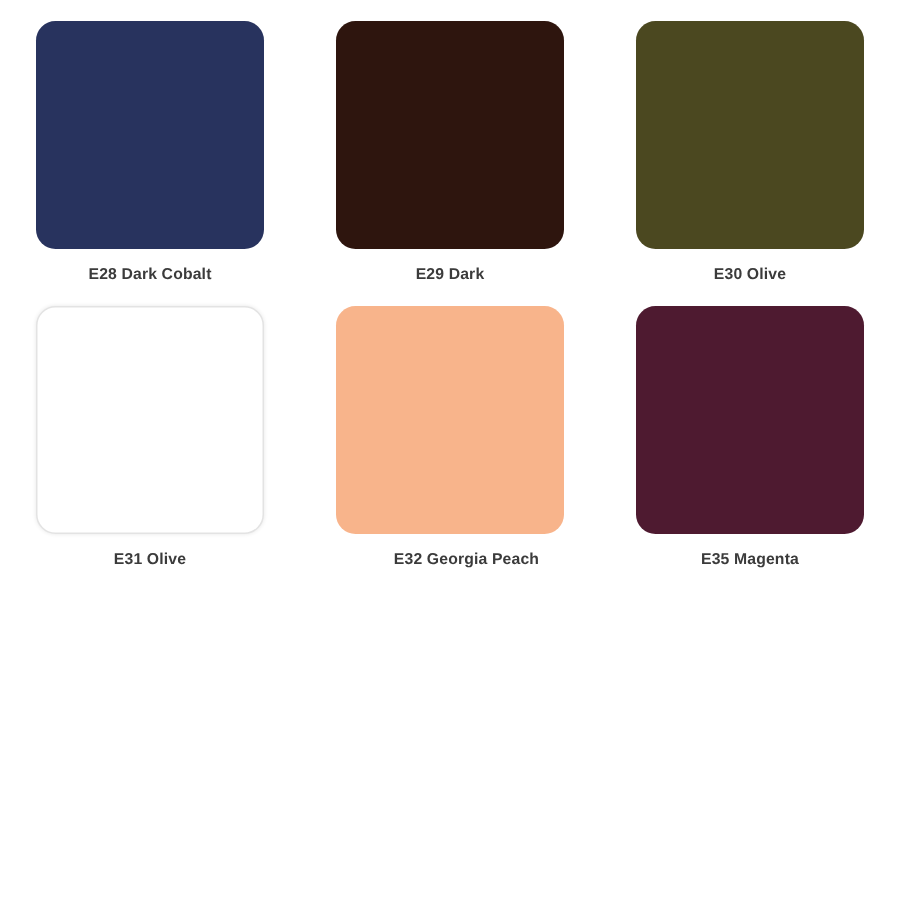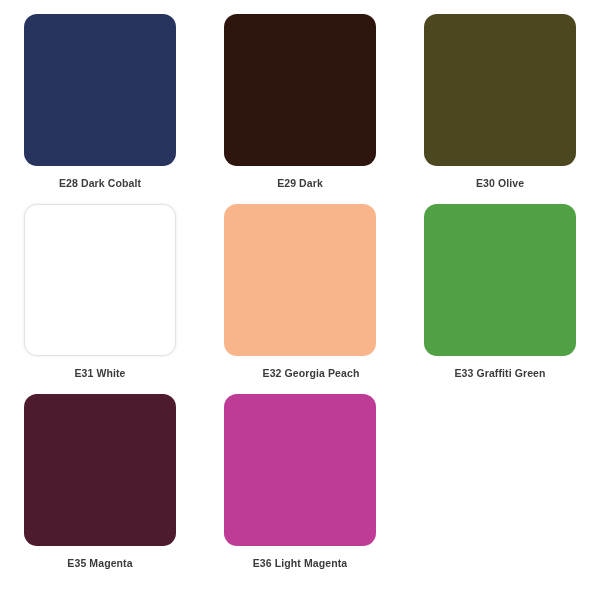--- a/index.html
+++ b/index.html
@@ -64,31 +64,23 @@
     <div class="swatch-cell">
       <div class="swatch-chip" style="background: rgb(46, 21, 14);"></div>
       <div class="swatch-label" style="color: rgb(59, 59, 59);">E29 Dark</div>
     </div>
     <div class="swatch-cell">
       <div class="swatch-chip" style="background: rgb(75, 72, 32);"></div>
       <div class="swatch-label" style="color: rgb(59, 59, 59); text-align: right;">E30 Olive</div>
     </div>
     <div class="swatch-cell">
       <div class="swatch-chip outlined" style="background: rgb(255, 255, 255);"></div>
-      <div class="swatch-label" style="color: rgb(59, 59, 59);">E31 White</div>
+      <div class="swatch-label" style="color: rgb(59, 59, 59);">E31 Olive</div>
     </div>
     <div class="swatch-cell">
       <div class="swatch-chip" style="background: rgb(248, 180, 139);"></div>
       <div class="swatch-label" style="color: rgb(59, 59, 59); padding-left: 22px;">E32 Georgia Peach</div>
     </div>
     <div class="swatch-cell">
-      <div class="swatch-chip" style="background: rgb(81, 160, 69);"></div>
-      <div class="swatch-label" style="color: rgb(59, 59, 59);">E33 Graffiti Green</div>
-    </div>
-    <div class="swatch-cell">
       <div class="swatch-chip" style="background: rgb(78, 26, 48);"></div>
       <div class="swatch-label" style="color: rgb(59, 59, 59);">E35 Magenta</div>
-    </div>
-    <div class="swatch-cell">
-      <div class="swatch-chip" style="background: rgb(190, 59, 150);"></div>
-      <div class="swatch-label" style="color: rgb(59, 59, 59);">E36 Light Magenta</div>
     </div>
   </div>
 
 </body></html>

